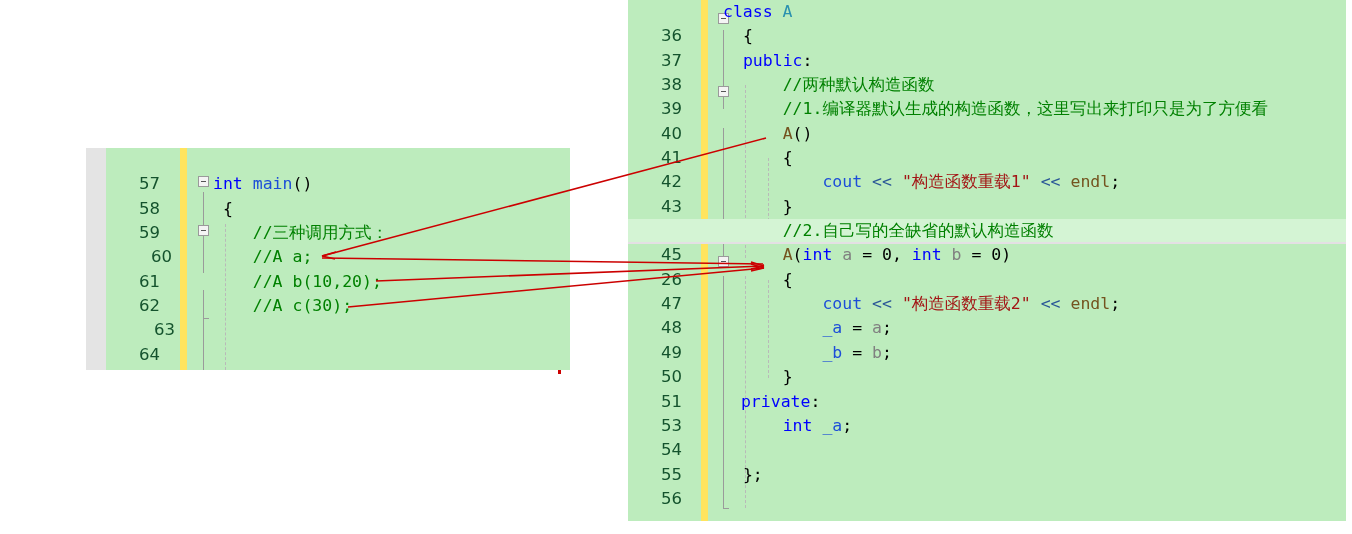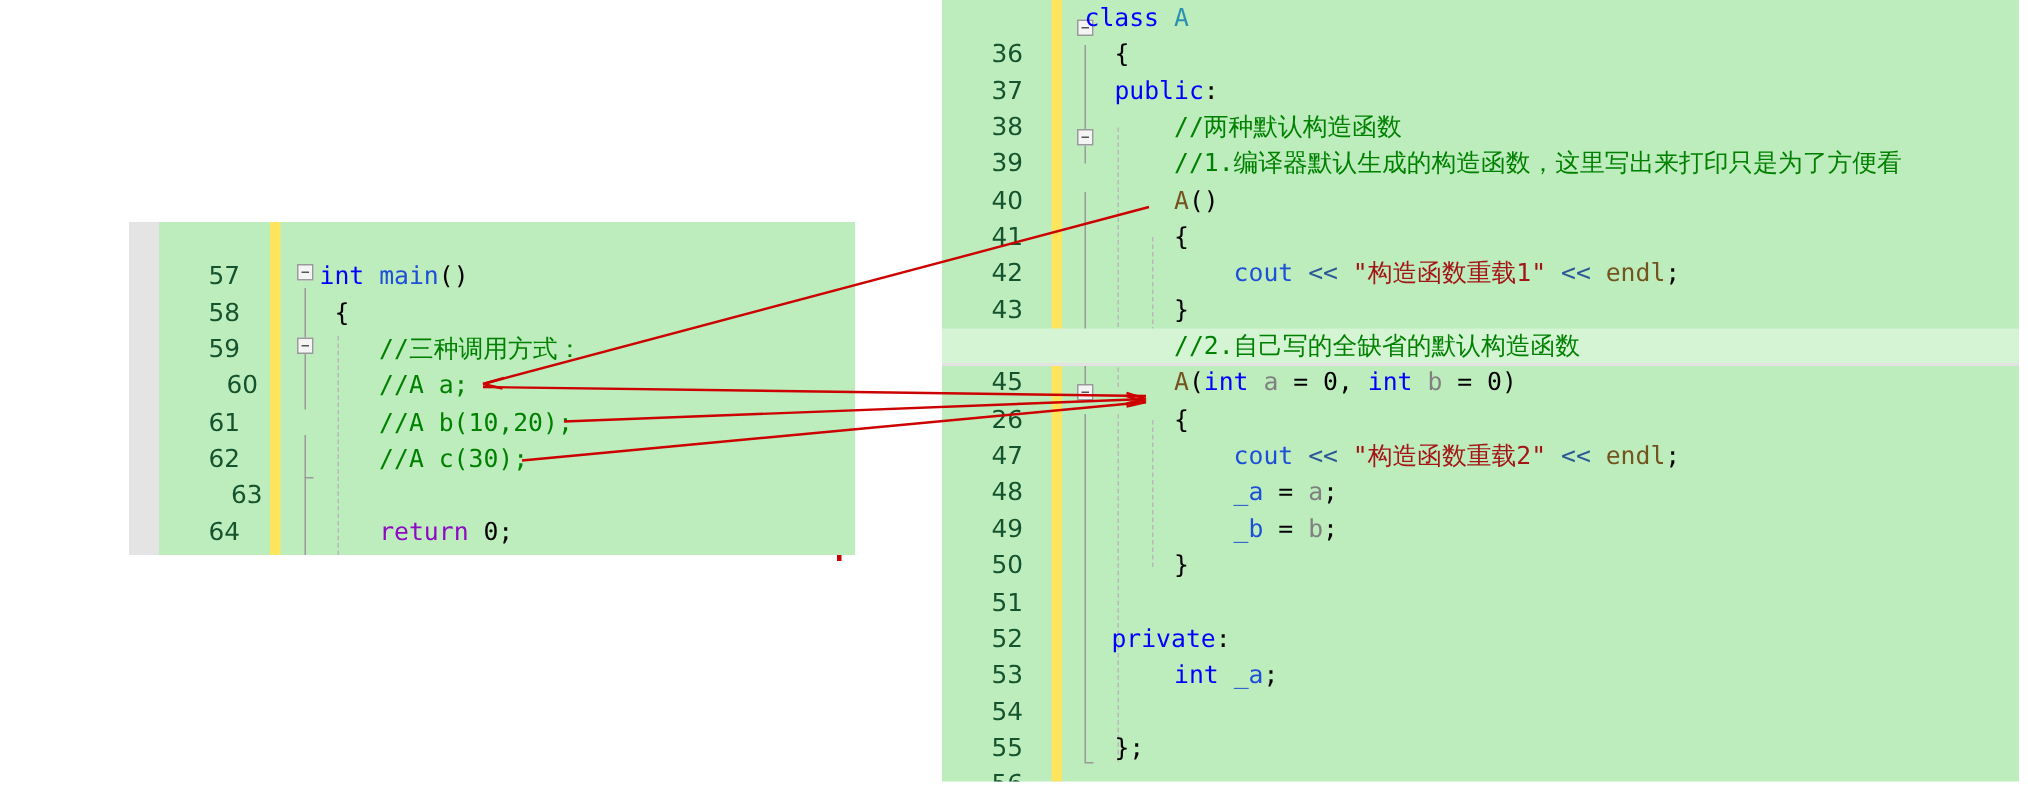--- a/index.html
+++ b/index.html
@@ -200,24 +200,20 @@
     </div>
     <div class="ed-row">
       <span class="gutter-num">50</span>
       <span class="code" style="left:105px;">         <span class="id">_b</span> <span class="pun">=</span> <span class="var">b</span><span class="pun">;</span></span>
     </div>
     <div class="ed-row">
       <span class="gutter-num">51</span>
       <span class="code pun" style="left:105px;">     }</span>
     </div>
     <div class="ed-row">
-      <span class="gutter-num">52</span>
-      <span class="code pun" style="left:105px;"></span>
-    </div>
-    <div class="ed-row">
       <span class="gutter-num">53</span>
       <span class="code" style="left:103px;"> <span class="kw">private</span><span class="pun">:</span></span>
     </div>
     <div class="ed-row">
       <span class="gutter-num">54</span>
       <span class="code" style="left:105px;">     <span class="kw">int</span> <span class="id">_a</span><span class="pun">;</span></span>
     </div>
     <div class="ed-row">
       <span class="gutter-num">55</span>
     </div>
@@ -266,24 +262,20 @@
       <span class="gutter-num" style="left:20px; width:54px;">62</span>
       <span class="code cmt" style="left:127px;">    //A b(10,20);</span>
     </div>
     <div class="ed-row">
       <span class="gutter-num" style="left:20px; width:54px;padding-left:15px;">63</span>
       <span class="code cmt" style="left:127px;">    //A c(30);</span>
     </div>
     <div class="ed-row">
       <span class="gutter-num" style="left:20px; width:54px;">64</span>
       <span class="code" style="left:127px;"></span>
-    </div>
-    <div class="ed-row">
-      <span class="gutter-num" style="left:20px; width:54px;">65</span>
-      <span class="code" style="left:127px;">    <span class="ret">return</span> <span class="pun">0;</span></span>
     </div>
   </div>
 
   <svg id="arrows" viewBox="0 0 1352 534" width="1352" height="534">
 
     <g>
       <path d="M322,256 L766,138" stroke="#cc0000" stroke-width="1.6" fill="none"></path>
       <path d="M322,256 L336,252 M322,256 L335,259" stroke="#cc0000" stroke-width="1.6" fill="none"></path>
     </g>
 

